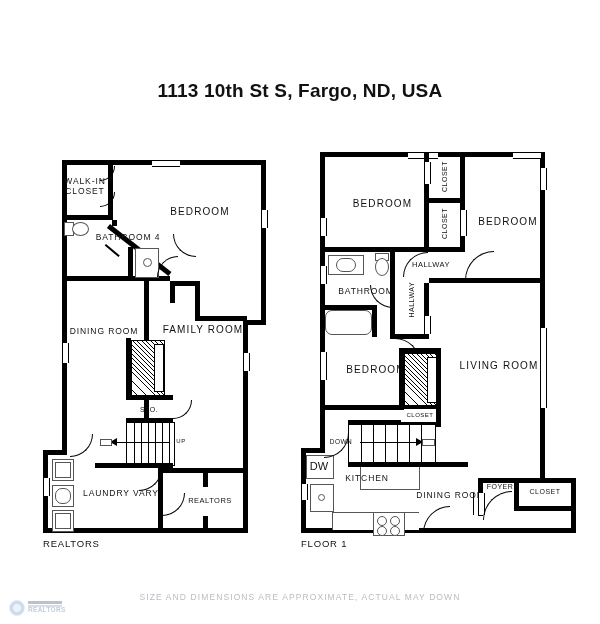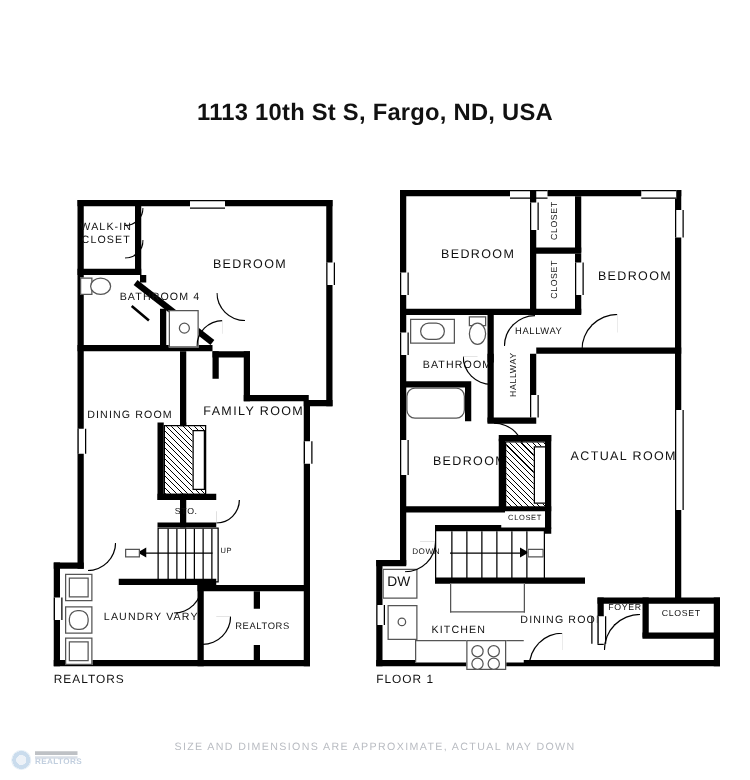--- a/index.html
+++ b/index.html
@@ -211,21 +211,21 @@
 
   <div class="lbl big" style="left:38px;top:216px;width:80px;">BEDROOM</div>
   <div class="wall" style="left:101px;top:203px;width:5px;height:55px;"></div>
   <div class="wall" style="left:22px;top:257px;width:84px;height:5px;"></div>
 
   <div class="hatch" style="left:106px;top:205px;width:32px;height:52px;"></div>
   <div class="flue" style="left:129px;top:209px;width:8px;height:44px;"></div>
   <div class="wall" style="left:138px;top:200px;width:5px;height:75px;"></div>
   <div class="wall" style="left:101px;top:200px;width:42px;height:5px;"></div>
 
-  <div class="lbl big" style="left:155px;top:212px;width:92px;">ACTUAL ROOM</div>
+  <div class="lbl big" style="left:155px;top:212px;width:92px;">LIVING ROOM</div>
 
   <div class="wall" style="left:101px;top:257px;width:42px;height:4px;"></div>
   <div class="lbl sm" style="left:103px;top:264px;width:38px;font-size:6px;">CLOSET</div>
   <div class="wall" style="left:101px;top:274px;width:42px;height:5px;"></div>
 
   <div class="wall" style="left:50px;top:272px;width:53px;height:4px;"></div>
   <div class="stairs" style="left:50px;top:276px;width:86px;height:40px;">
     <div class="step" style="left:12px;"></div>
     <div class="step" style="left:24px;"></div>
     <div class="step" style="left:36px;"></div>
@@ -233,21 +233,21 @@
     <div class="step" style="left:60px;"></div>
     <div class="step" style="left:72px;"></div>
   </div>
   <div class="wall" style="left:50px;top:314px;width:120px;height:5px;"></div>
   <div class="arrowline" style="left:62px;top:294px;width:58px;"></div>
   <div class="arrowhead" style="left:118px;top:290px;border-top:4px solid transparent;border-bottom:4px solid transparent;border-left:7px solid #000;"></div>
   <div class="fix" style="left:124px;top:291px;width:11px;height:5px;"></div>
   <div class="lbl sm" style="left:28px;top:290px;width:30px;font-size:6.5px;">DOWN</div>
   <div class="fix" style="left:62px;top:319px;width:58px;height:22px;border-top:none;"></div>
 
-  <div class="lbl" style="left:34px;top:350px;width:70px;">KITCHEN</div>
+  <div class="lbl" style="left:34px;top:325px;width:70px;">KITCHEN</div>
   <div class="fix" style="left:8px;top:307px;width:26px;height:22px;"></div>
   <div class="lbl" style="left:7px;top:312px;width:28px;font-size:11px;letter-spacing:0;">DW</div>
   <div class="fix" style="left:12px;top:336px;width:22px;height:26px;"></div>
   <div class="fixr" style="left:20px;top:346px;width:5px;height:5px;"></div>
   <div class="winv" style="left:3px;top:336px;width:5px;height:16px;"></div>
   <div class="fix" style="left:34px;top:364px;width:86px;height:17px;border-bottom:none;border-right:none;"></div>
   <div class="fix" style="left:75px;top:364px;width:30px;height:22px;"></div>
   <div class="fixr" style="left:79px;top:368px;width:8px;height:8px;"></div>
   <div class="fixr" style="left:92px;top:368px;width:8px;height:8px;"></div>
   <div class="fixr" style="left:79px;top:378px;width:8px;height:8px;"></div>

